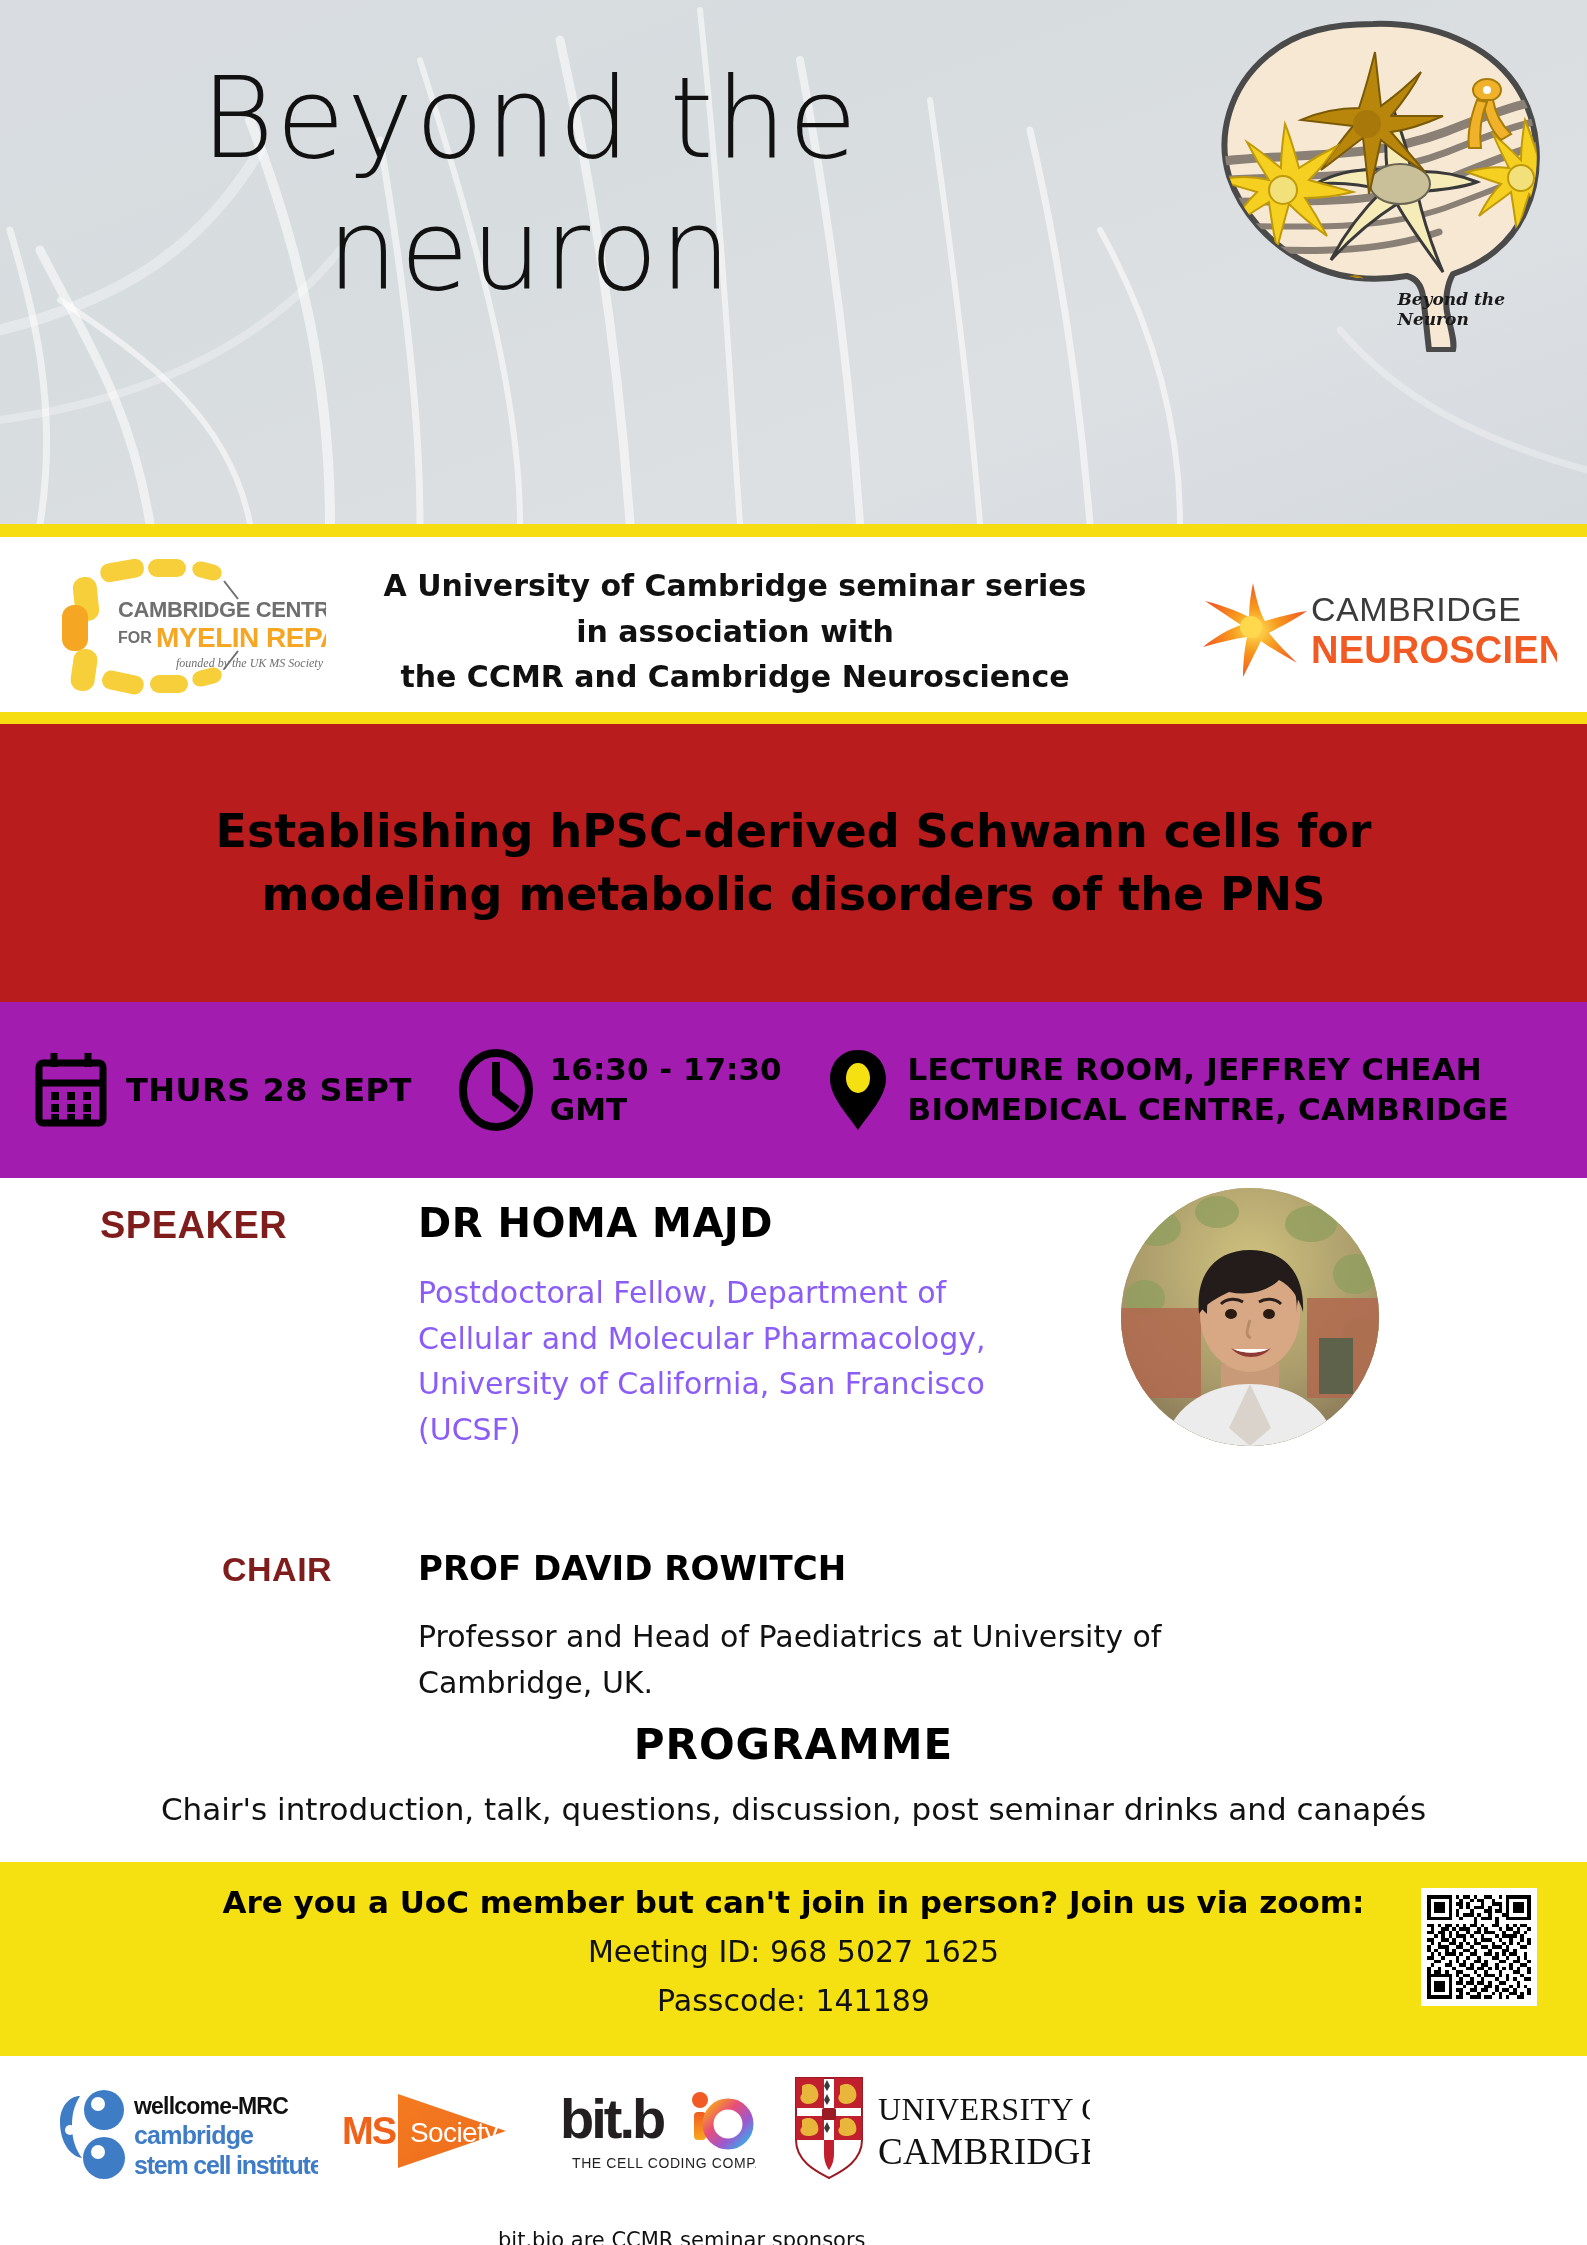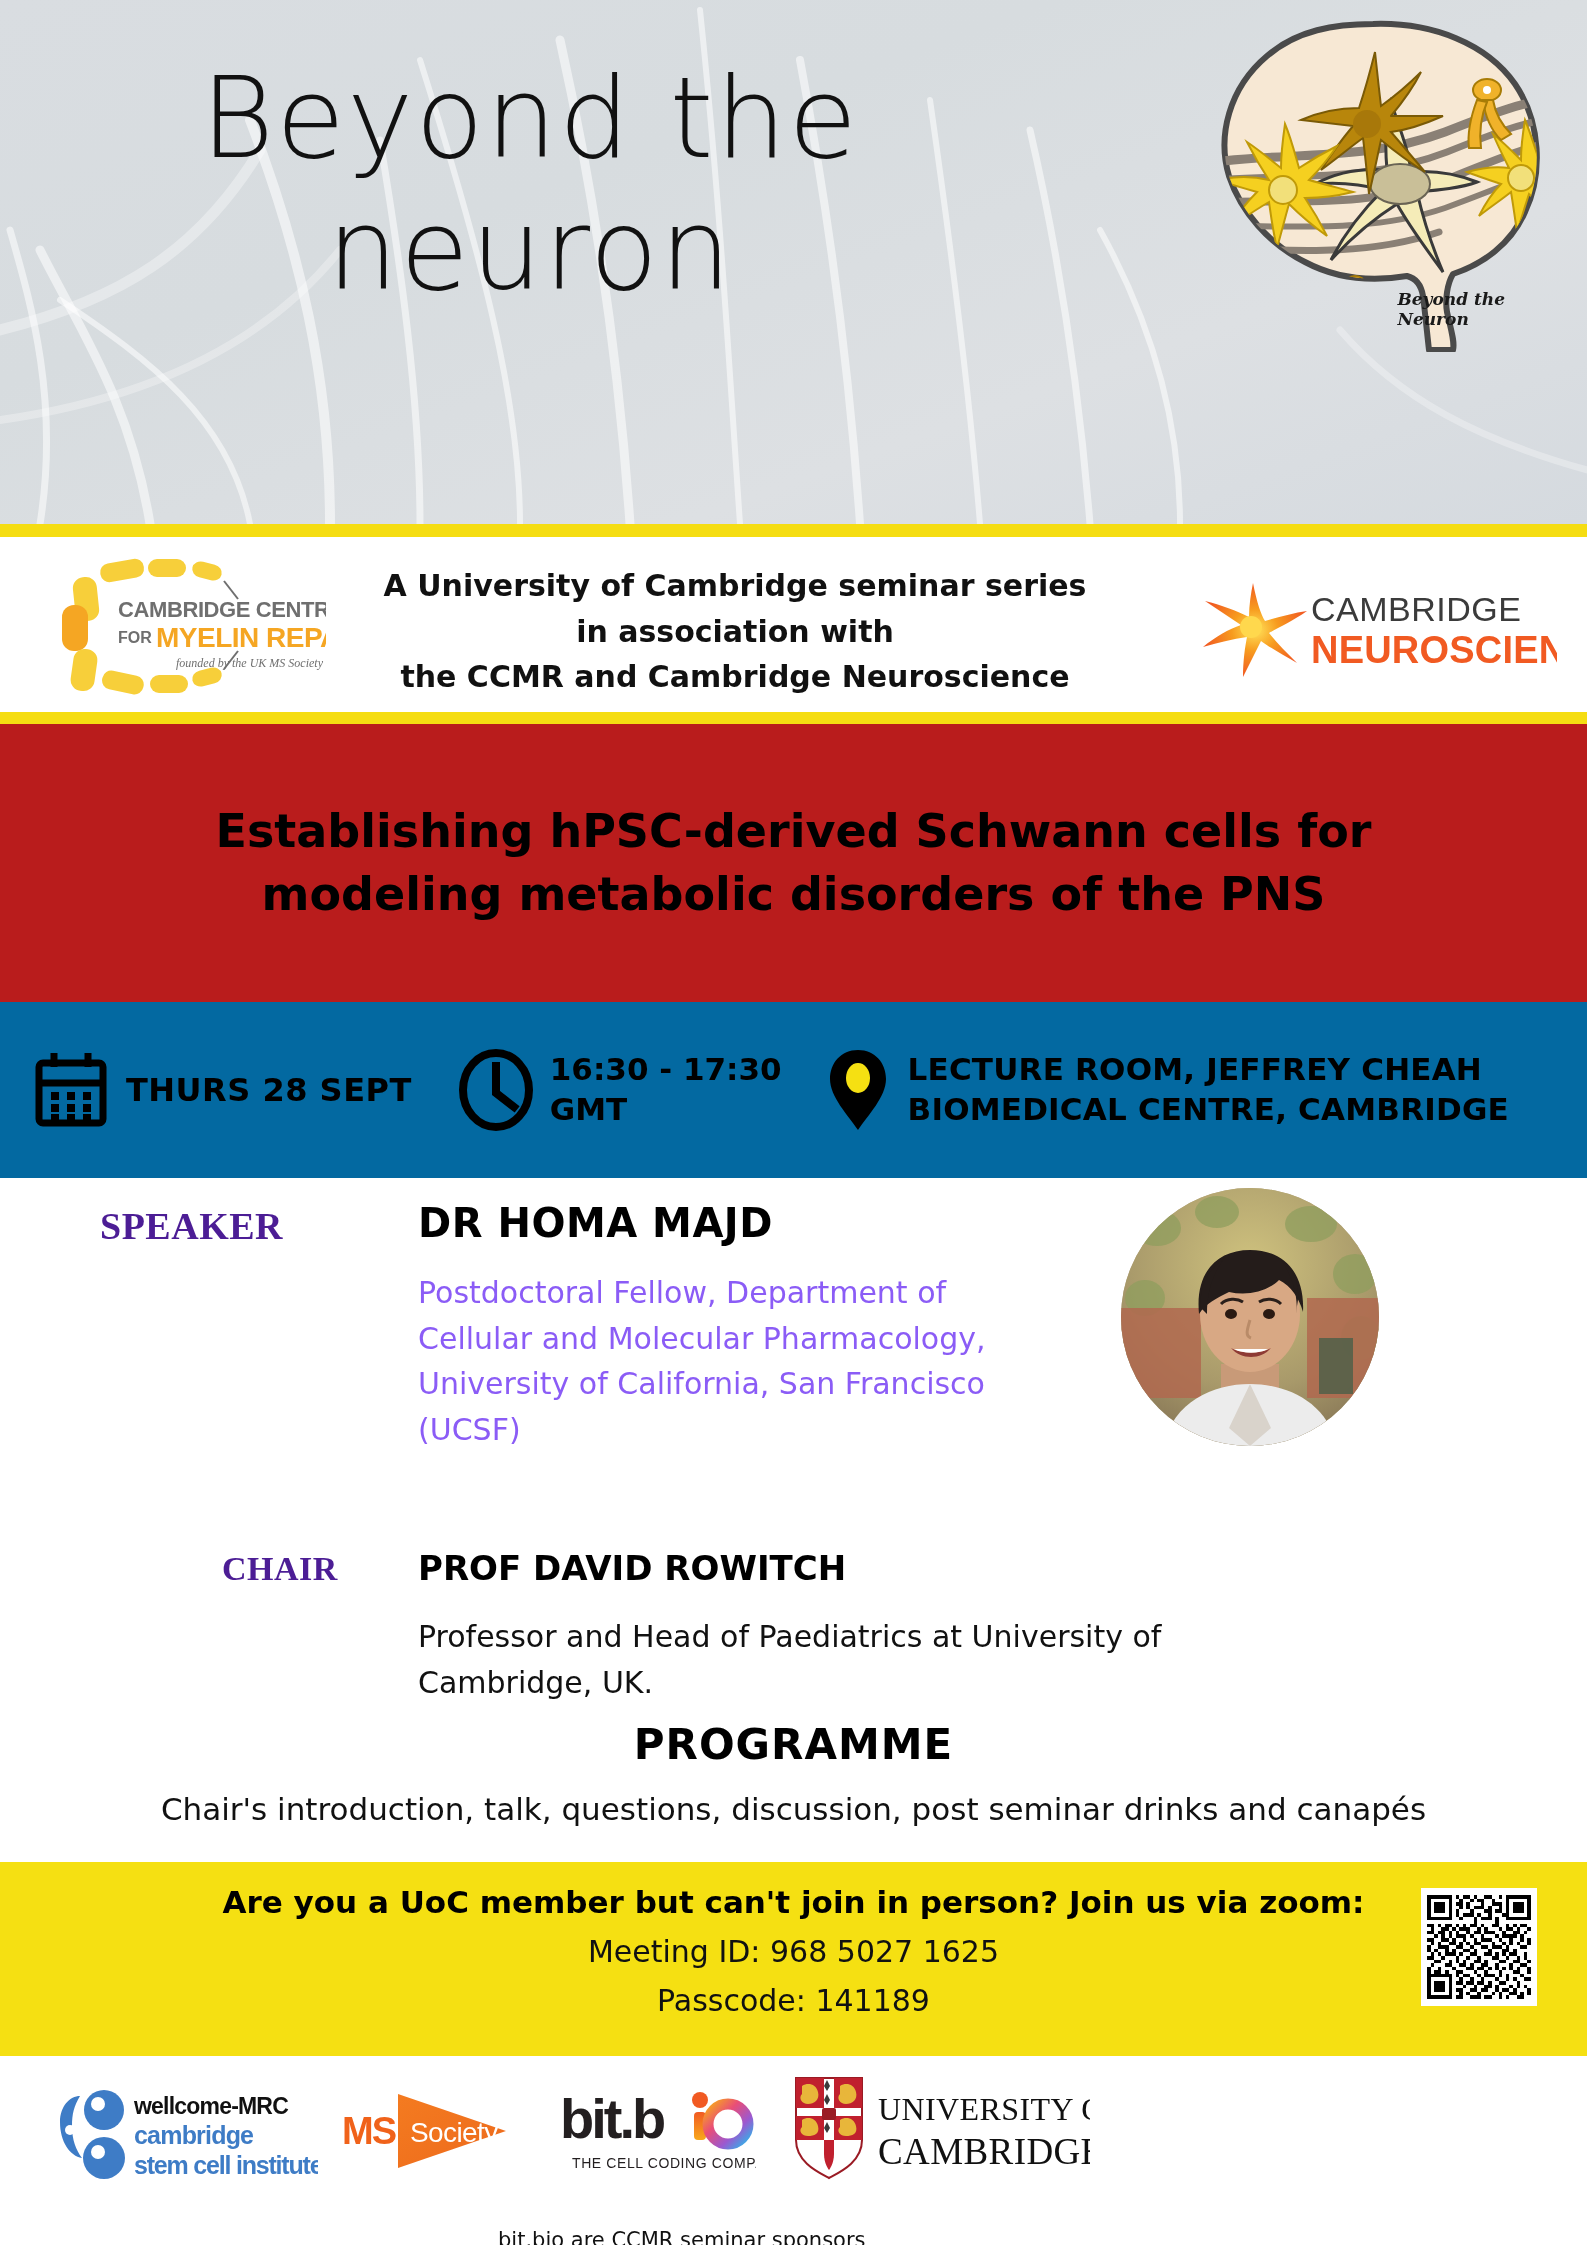--- a/index.html
+++ b/index.html
@@ -94,21 +94,21 @@
     font-weight: 800;
     font-size: 46px;
     line-height: 1.38;
     color: #000;
     white-space: pre-line;
   }
 
   
   .logistics {
     height: 176px;
-    background: #0369a1;
+    background: #a21caf;
     display: flex;
     align-items: center;
     padding: 0 18px 0 34px;
     gap: 0px;
   }
   .lg-item { display: flex; align-items: center; }
   .lg-ico { flex: 0 0 auto; display: flex; align-items: center; justify-content: center; }
   .lg-txt {
     font-family: "DejaVu Sans", sans-serif;
     font-weight: 600;
@@ -118,24 +118,24 @@
   .lg-date { font-size: 32px; margin-left: 18px; letter-spacing: .5px; }
   .lg-time { font-size: 31px; margin-left: 16px; line-height: 1.28; }
   .lg-place { font-size: 31px; margin-left: 18px; line-height: 1.28; letter-spacing: .2px; }
   .sp1 { width: 46px; }
   .sp2 { width: 44px; }
 
   
   .speaker-sec { position: relative; padding: 34px 0 0 0; background:#fff; height: 360px;}
   .row-label {
     position: absolute;
-    font-family: Liberation Serif, serif;
+    font-family: Liberation Sans, sans-serif;
     font-weight: 800;
     font-size: 38px;
-    color: #4c1d95;
+    color: #7f1d1d;
     letter-spacing: .5px;
   }
   .lbl-speaker { left: 100px; top: 26px; }
   .sp-name {
     position: absolute; left: 418px; top: 22px;
     font-family: "DejaVu Sans", sans-serif;
     font-weight: 800; font-size: 40px; color:#000; letter-spacing:.5px;
   }
   .sp-bio {
     position: absolute; left: 418px; top: 92px;

